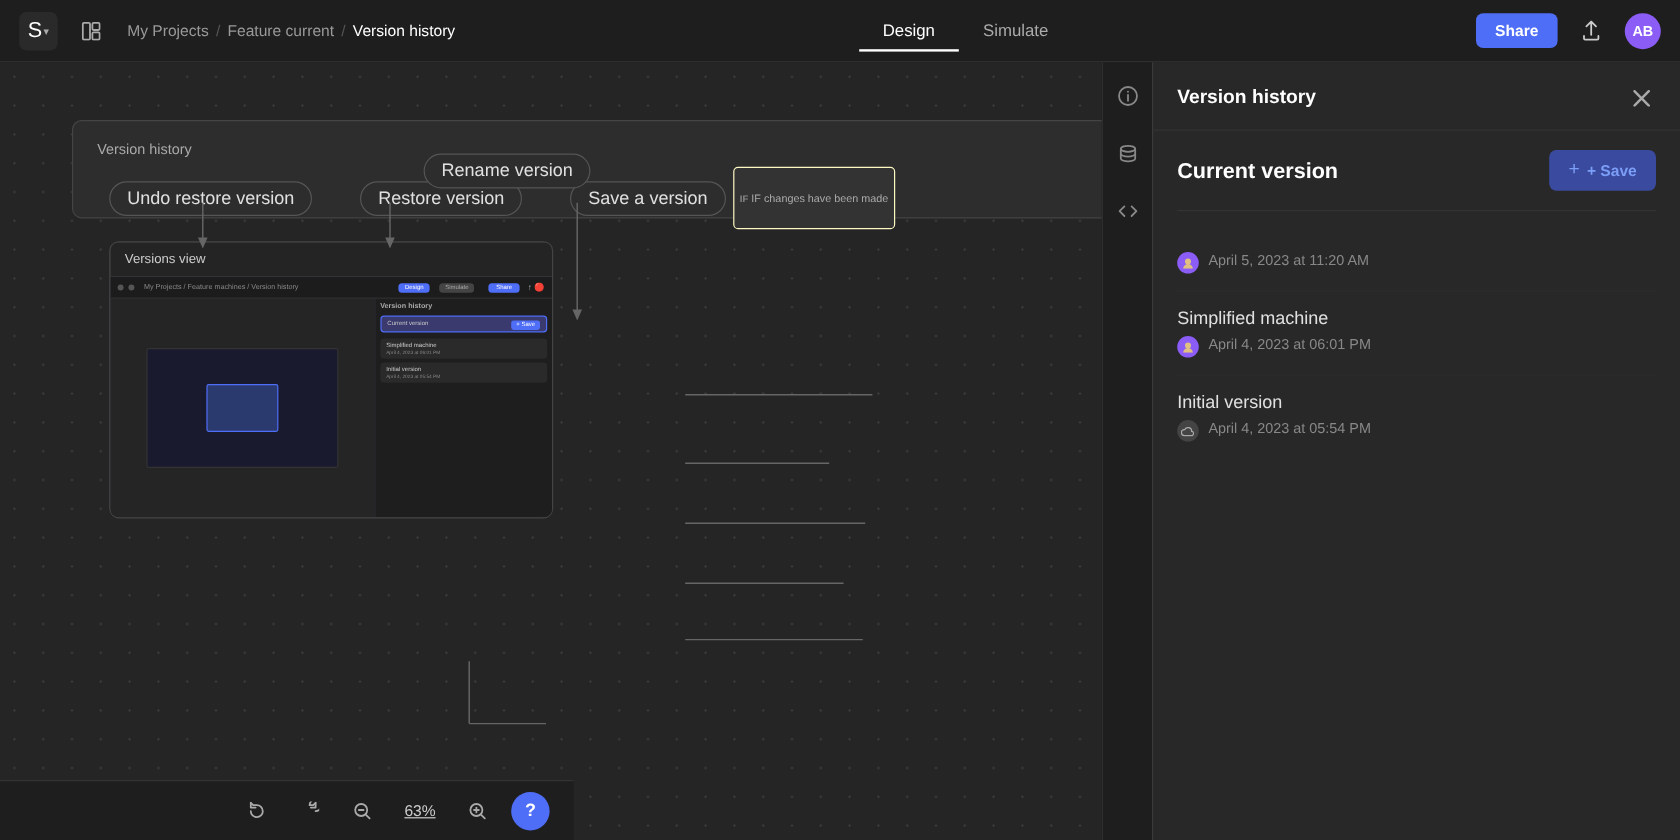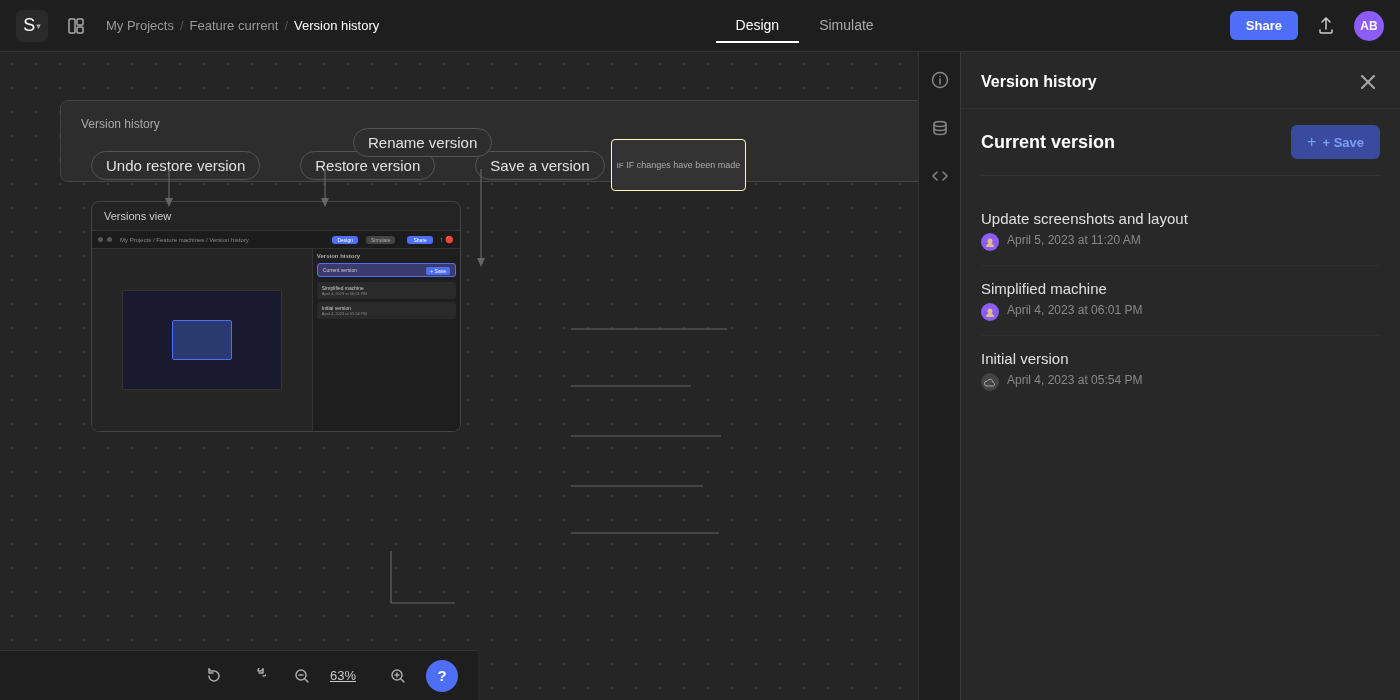--- a/index.html
+++ b/index.html
@@ -293,21 +293,21 @@
       gap: 12px;
     }
     .toolbar-btn {
       width: 32px; height: 32px;
       background: transparent; border: none;
       color: #aaa; cursor: pointer;
       display: flex; align-items: center; justify-content: center;
       font-size: 16px; border-radius: 4px;
     }
     .zoom-display {
-      font-size: 13px; color: #ccc; min-width: 40px; text-align: left; text-decoration: underline;
+      font-size: 13px; color: #ccc; min-width: 40px; text-align: center; text-decoration: underline;
     }
     .help-btn {
       width: 32px; height: 32px;
       background: #4f6ef7;
       border: none; border-radius: 50%;
       color: #fff; cursor: pointer;
       display: flex; align-items: center; justify-content: center;
       font-size: 15px; font-weight: 700;
     }
 
@@ -529,21 +529,20 @@
         <span class="version-section-label">Current version</span>
         <button class="btn-save-version">
           <span style="font-size:16px;font-weight:300;">+</span>
           <span>+ Save</span>
         </button>
       </div>
 
       <div>
 
         <div class="version-item">
-          <div class="version-item-name">Update screenshots and layout</div>
           <div class="version-item-meta">
             <div class="version-avatar">
               <svg width="10" height="10" viewBox="0 0 10 10" fill="none">
                 <circle cx="5" cy="4" r="2.5" fill="#e0c080"></circle>
                 <path d="M1 10c0-2.2 1.8-4 4-4s4 1.8 4 4" fill="#e0c080"></path>
               </svg>
             </div>
             <span class="version-date">April 5, 2023 at 11:20 AM</span>
           </div>
         </div>

